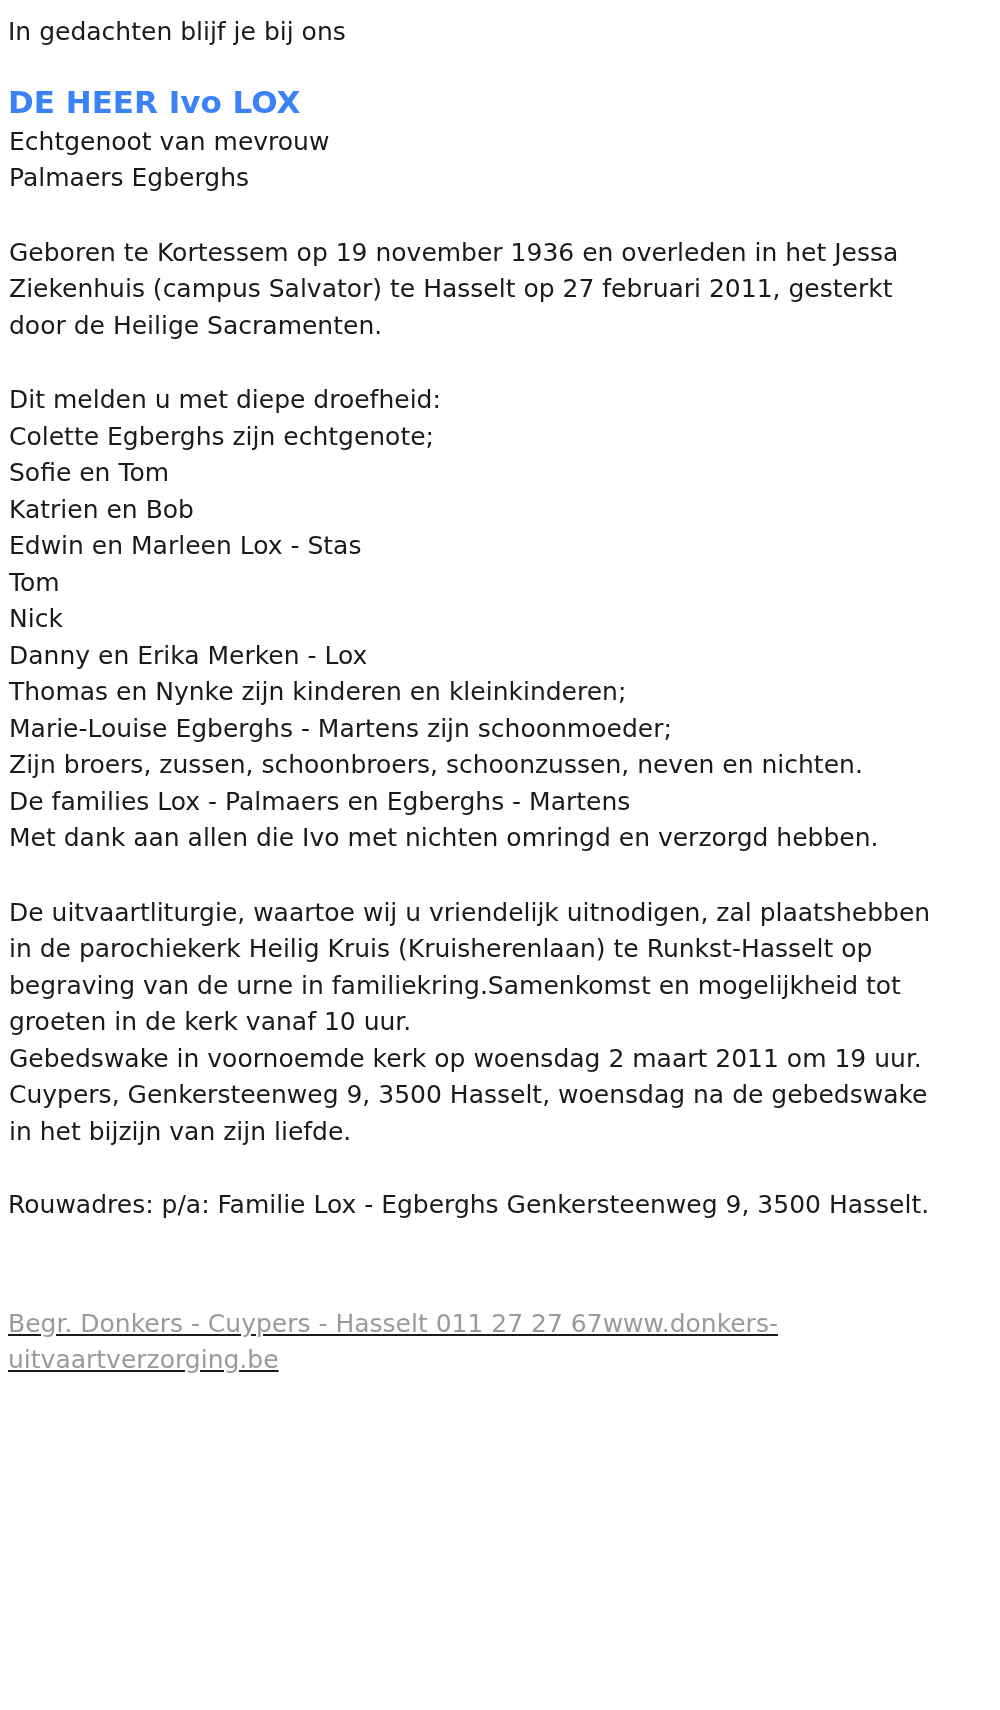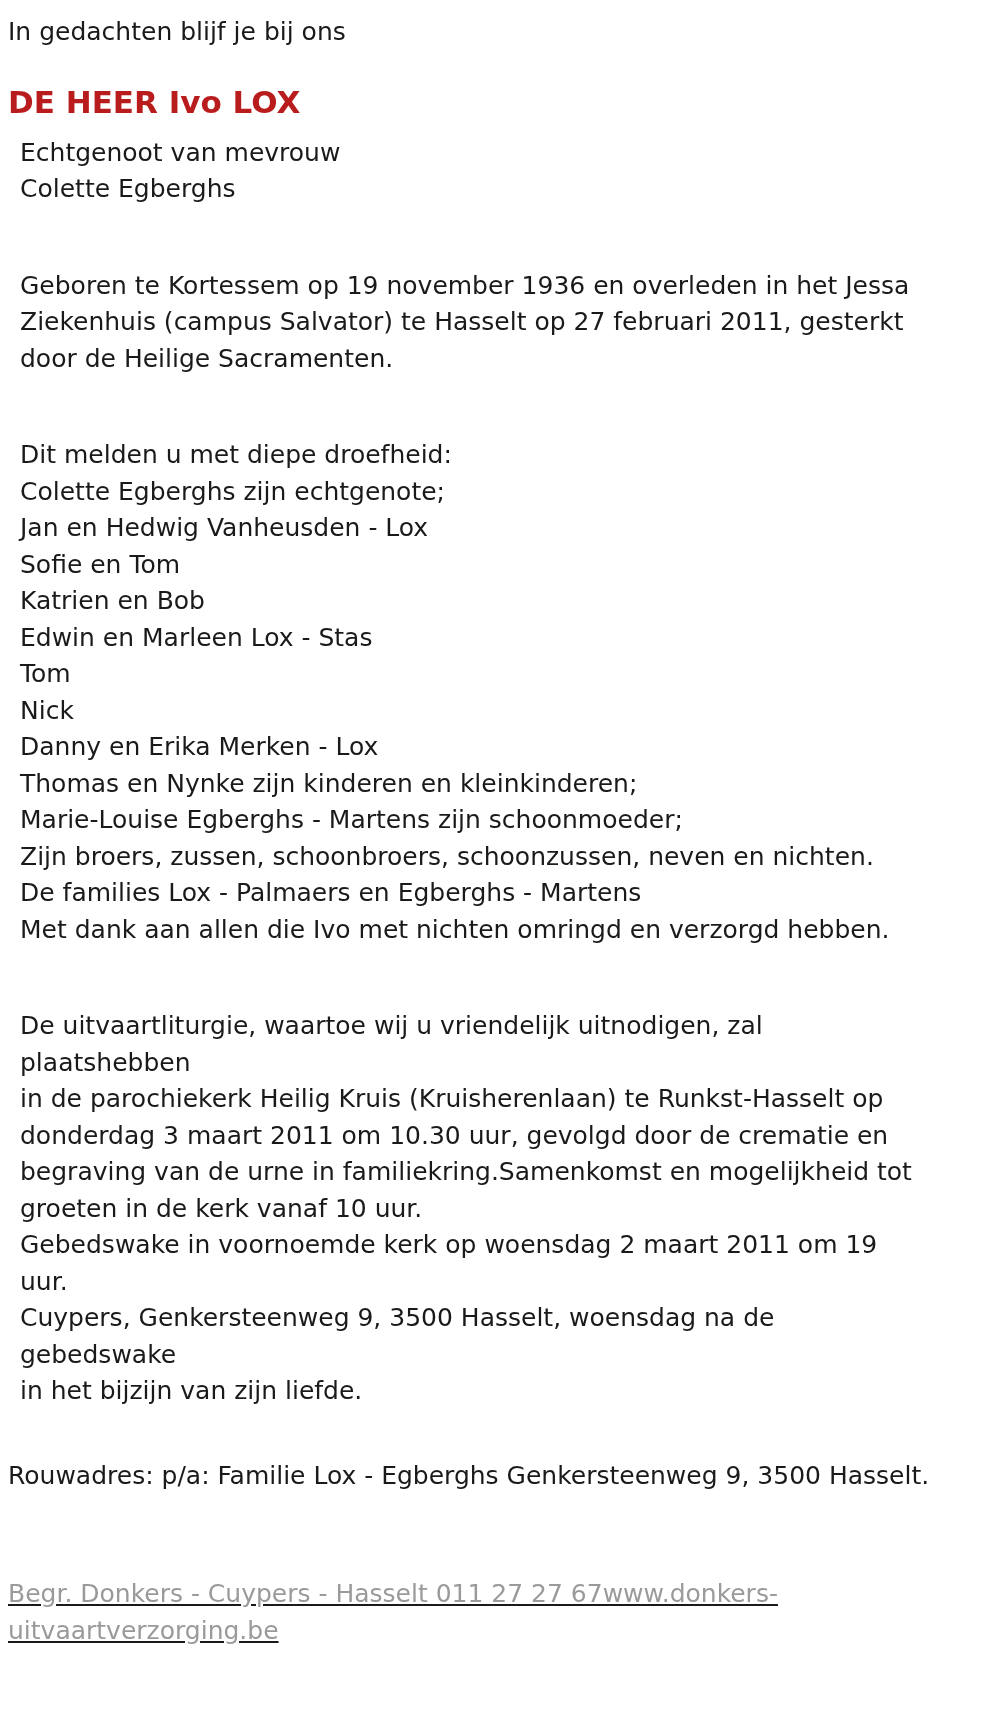--- a/index.html
+++ b/index.html
@@ -25,25 +25,25 @@
     color: #1a1a1a;
     white-space: pre-wrap;
   }
   .intro {
     margin-bottom: 30px;
   }
   .name-title {
     font-size: 31px;
     font-weight: bold;
     line-height: 42px;
-    color: #b91c1c;
+    color: #3b82f6;
     margin-bottom: 0;
   }
   .block {
-    margin: 12px;
+    margin: 1px;
   }
   .spacer {
     height: 36px;
   }
   .footer {
     color: #9a9a9a;
     font-size: 25px;
     line-height: 36.5px;
     white-space: pre-wrap;
   }
@@ -56,56 +56,54 @@
 <body>
 
 <div class="page">
 
   <div class="line intro">In gedachten blijf je bij ons</div>
 
   <div class="name-title">DE HEER Ivo LOX</div>
 
   <div class="block">
     <div class="line">Echtgenoot van mevrouw</div>
-    <div class="line">Colette Egberghs</div>
+    <div class="line">Palmaers Egberghs</div>
   </div>
 
   <div class="spacer"></div>
 
   <div class="block">
     <div class="line">Geboren te Kortessem op 19 november 1936 en overleden in het Jessa</div>
     <div class="line">Ziekenhuis (campus Salvator) te Hasselt op 27 februari 2011, gesterkt</div>
     <div class="line">door de Heilige Sacramenten.</div>
   </div>
 
   <div class="spacer"></div>
 
   <div class="block">
     <div class="line">Dit melden u met diepe droefheid:</div>
     <div class="line">Colette Egberghs zijn echtgenote;</div>
-    <div class="line">Jan en Hedwig Vanheusden - Lox</div>
     <div class="line">Sofie en Tom</div>
     <div class="line">Katrien en Bob</div>
     <div class="line">Edwin en Marleen Lox - Stas</div>
     <div class="line">Tom</div>
     <div class="line">Nick</div>
     <div class="line">Danny en Erika Merken - Lox</div>
     <div class="line">Thomas en Nynke zijn kinderen en kleinkinderen;</div>
     <div class="line">Marie-Louise Egberghs - Martens zijn schoonmoeder;</div>
     <div class="line">Zijn broers, zussen, schoonbroers, schoonzussen, neven en nichten.</div>
     <div class="line">De families Lox - Palmaers en Egberghs - Martens</div>
     <div class="line">Met dank aan allen die Ivo met nichten omringd en verzorgd hebben.</div>
   </div>
 
   <div class="spacer"></div>
 
   <div class="block">
     <div class="line">De uitvaartliturgie, waartoe wij u vriendelijk uitnodigen, zal plaatshebben</div>
     <div class="line">in de parochiekerk Heilig Kruis (Kruisherenlaan) te Runkst-Hasselt op</div>
-    <div class="line">donderdag 3 maart 2011 om 10.30 uur, gevolgd door de crematie en</div>
     <div class="line">begraving van de urne in familiekring.Samenkomst en mogelijkheid tot</div>
     <div class="line">groeten in de kerk vanaf 10 uur.</div>
     <div class="line">Gebedswake in voornoemde kerk op woensdag 2 maart 2011 om 19 uur.</div>
     <div class="line">Cuypers, Genkersteenweg 9, 3500 Hasselt, woensdag na de gebedswake</div>
     <div class="line">in het bijzijn van zijn liefde.</div>
   </div>
 
   <div class="spacer"></div>
 
   <div class="line">Rouwadres: p/a: Familie Lox - Egberghs Genkersteenweg 9, 3500 Hasselt.</div>

